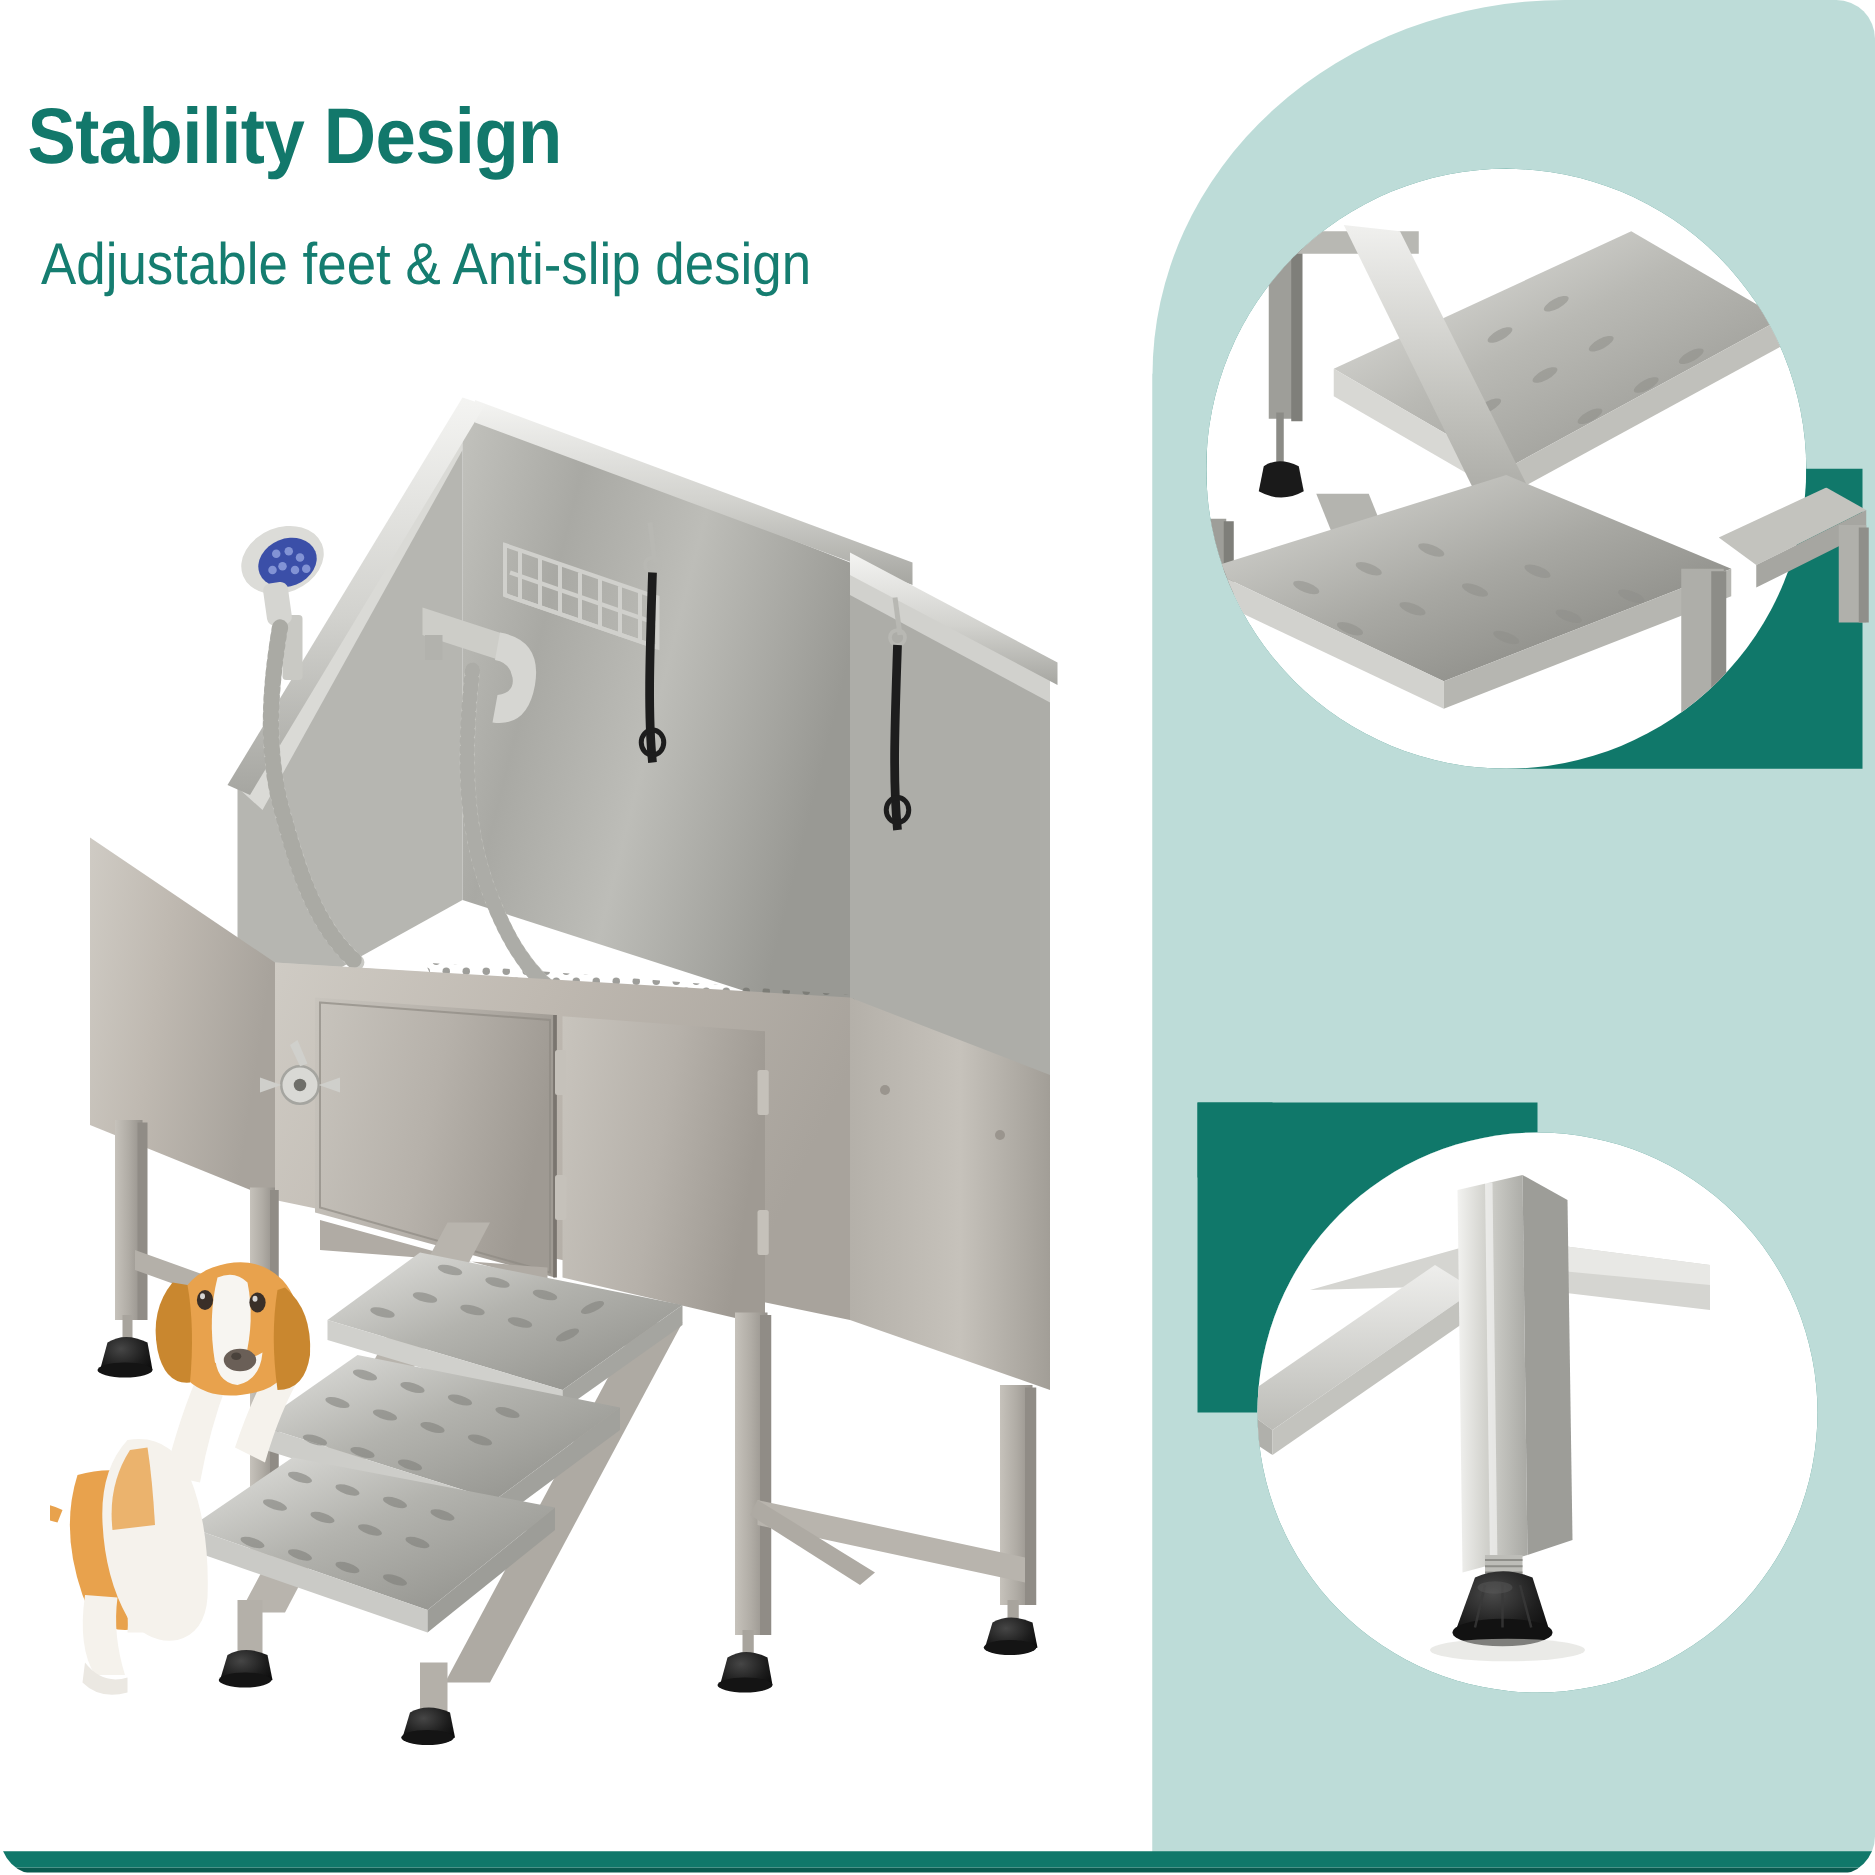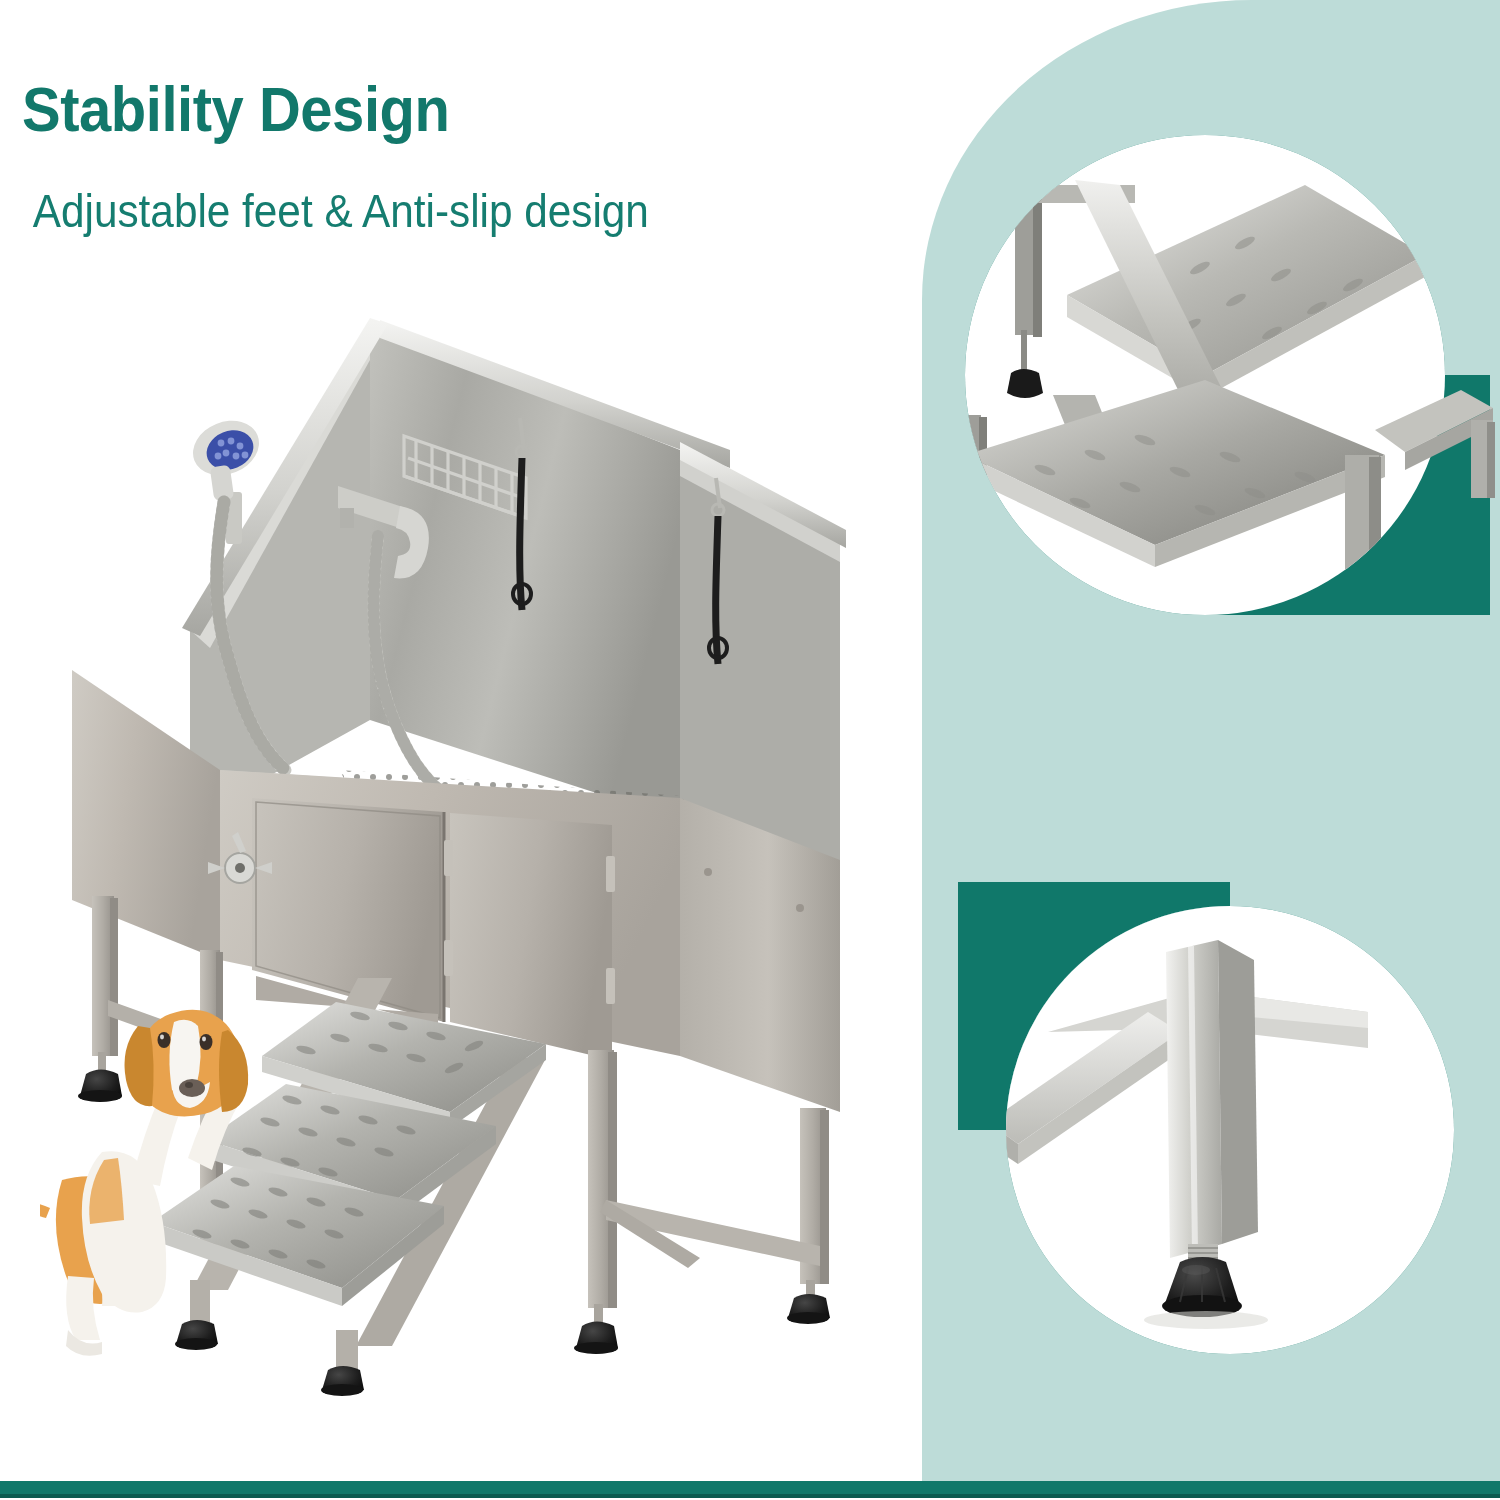--- a/index.html
+++ b/index.html
@@ -1,21 +1,21 @@
 <!DOCTYPE html>
 <html><head>
 <meta charset="utf-8">
 <style>
   html,body{margin:0;padding:0;background:#ffffff;}
   body{
     width:1500px;height:1500px;position:relative;overflow:hidden;
     font-family:"Liberation Sans","DejaVu Sans",sans-serif;
     background:#ffffff;
   }
-  .stage{position:absolute;inset:0;width:1500px;height:1500px;overflow:hidden;background:#fff;}
+  .stage{position:absolute;inset:0;width:1500px;height:1500px;overflow:hidden;background:#fff;border-radius:31px;}
 
   
   .mint-panel{
     position:absolute;top:0;right:0;width:578px;height:1482px;
     background:#bddcd8;
     border-top-left-radius:330px 300px;
     z-index:1;
   }
   .mint-panel::after{
     

